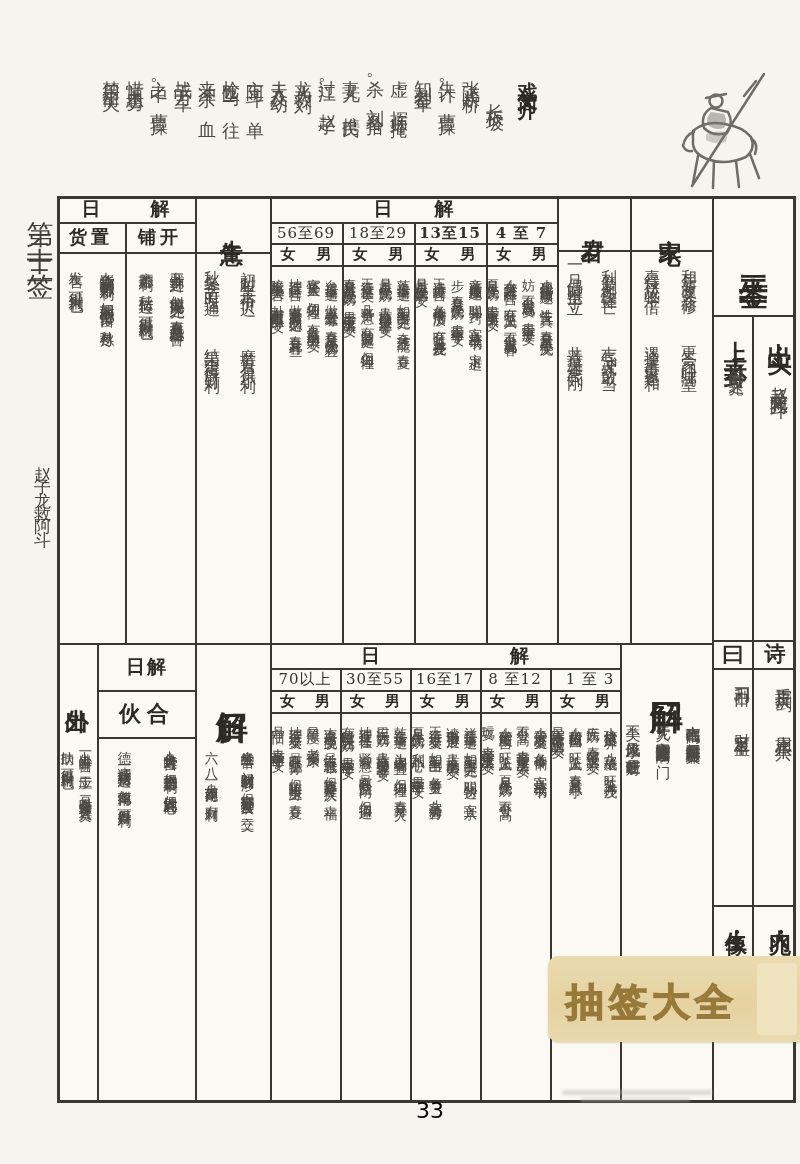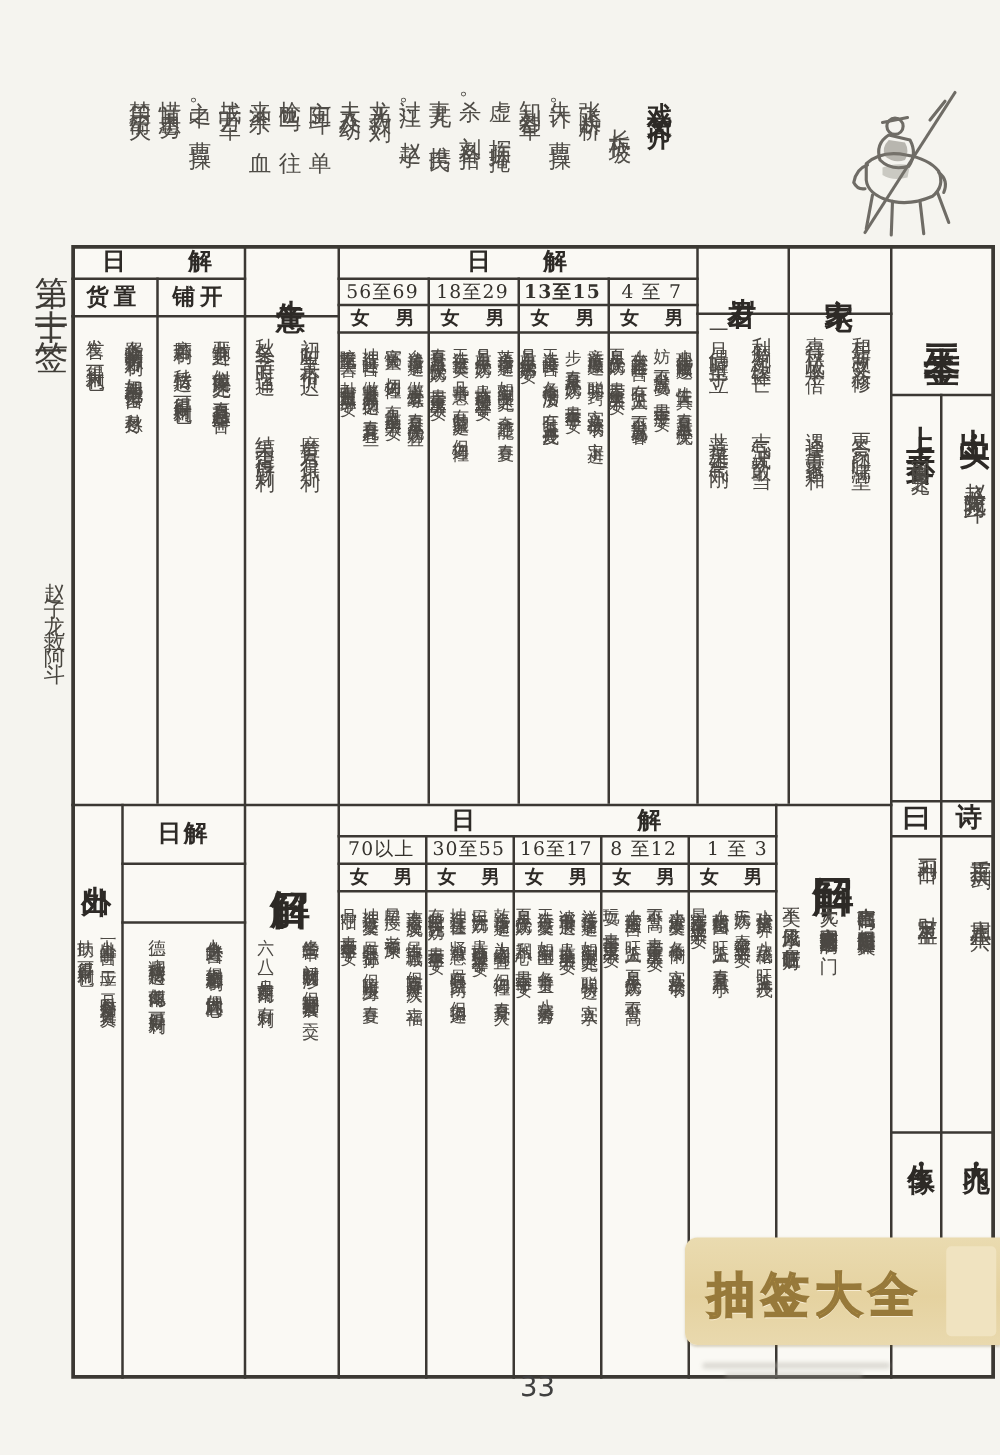--- a/index.html
+++ b/index.html
@@ -14,25 +14,25 @@
   .hl{position:absolute;background:#3b3833;height:2px;}
   .vl{position:absolute;background:#3b3833;width:2px;}
   .outer{position:absolute;left:57px;top:196px;width:739px;height:907px;border:3px solid #3b3833;box-sizing:border-box;background:#faf9f4;}
   .hdr{color:#2d2a26;font-weight:bold;}
   .cell{position:absolute;display:flex;align-items:center;justify-content:center;}
   .gender{position:absolute;display:flex;}
   .gender span{flex:1;text-align:center;font-weight:bold;color:#2d2a26;font-size:15px;}
   .agelabel{position:absolute;text-align:center;font-size:15px;color:#35322d;letter-spacing:1px;}
   .story{color:#4f4c47;}
   .story .col{height:100%;}
-  .wm{position:absolute;left:548px;top:990px;width:252px;height:86px;background:linear-gradient(180deg,#eadbb0 0%,#e5d2a0 55%,#e9d9ae 100%);border-radius:10px 0 0 10px;z-index:6;box-shadow:0 1px 2px rgba(120,100,50,.25);}
+  .wm{position:absolute;left:548px;top:956px;width:252px;height:86px;background:linear-gradient(180deg,#eadbb0 0%,#e5d2a0 55%,#e9d9ae 100%);border-radius:10px 0 0 10px;z-index:6;box-shadow:0 1px 2px rgba(120,100,50,.25);}
   .wm .panel{position:absolute;right:3px;top:7px;width:40px;height:72px;background:#f0e3c0;border-radius:4px;}
   .wm .txt{position:absolute;left:18px;top:21px;font-size:38px;font-weight:bold;letter-spacing:5px;color:#d2ab52;-webkit-text-stroke:1.5px #97793a;text-shadow:0 1px 0 #f7ecd2;font-family:"DejaVu Sans","Liberation Sans",sans-serif;}
   .smudge{position:absolute;z-index:6;background:#b7b4ac;opacity:.45;filter:blur(1.6px);border-radius:2px;}
-  .pageno{position:absolute;left:398px;top:1098px;width:64px;text-align:center;font-size:22px;color:#404040;font-family:"DejaVu Sans","Liberation Sans",sans-serif;}
+  .pageno{position:absolute;left:398px;top:1098px;width:64px;text-align:center;font-size:22px;color:#000000;font-family:"DejaVu Sans","Liberation Sans",sans-serif;}
 </style>
 </head>
 <body>
 
 <div id="canvas">
 
   <div class="vt story" style="left:176px;top:66px;width:364px;height:132px;font-size:18px;letter-spacing:5px;line-height:24px;">
     <div class="col hdr" style="font-size:20px;margin-left:9px;letter-spacing:6px;">戏文简介</div>
     <div class="col">　长板坡</div>
     <div class="col">张飞断桥</div>
@@ -160,21 +160,21 @@
   </div>
 
   <div class="cell" style="left:270px;top:196px;width:287px;height:26px;gap:42px;">
     <span class="hdr" style="font-size:19px;">日</span>
     <span class="hdr" style="font-size:19px;">解</span>
   </div>
 
   <div class="agelabel" style="left:270px;top:224px;width:72px;">56至69</div>
   <div class="agelabel" style="left:342px;top:224px;width:72px;">18至29</div>
   <div class="agelabel" style="left:414px;top:224px;width:72px;font-weight:bold;">13至15</div>
-  <div class="agelabel" style="left:486px;top:224px;width:71px;">4 至 7</div>
+  <div class="agelabel" style="left:486px;top:224px;width:71px;font-weight:bold;">4 至 7</div>
 
   <div class="gender" style="left:270px;top:245px;width:72px;">
       <span>女</span>
       <span>男</span>
     </div>
   <div class="gender" style="left:342px;top:245px;width:72px;">
       <span>女</span>
       <span>男</span>
     </div>
   <div class="gender" style="left:414px;top:245px;width:72px;">
@@ -223,20 +223,21 @@
     <div>喜得秋成收十倍　　遇逢富贵家道和</div>
   </div>
 
   <div class="cell hdr v" style="left:59px;top:648px;width:36px;height:86px;font-size:24px;letter-spacing:2px;">出外</div>
   <div class="vt" style="left:60px;top:740px;width:35px;height:355px;font-size:13.5px;letter-spacing:1.4px;line-height:18px;">
     <div>卜出外一事叶吉　应于二　三月时令合局往之有贵人</div>
     <div>扶助　可得厚财利也</div>
   </div>
 
   <div class="cell hdr" style="left:97px;top:645px;width:100px;height:44px;font-size:19px;letter-spacing:2px;">日解</div>
+  <div class="cell hdr" style="left:97px;top:691px;width:100px;height:45px;font-size:22px;letter-spacing:6px;">伙合</div>
   <div class="vt" style="left:100px;top:740px;width:94px;height:355px;font-size:14px;letter-spacing:1px;line-height:46px;padding-right:4px;">
     <div>卜合伙之卦叶吉　但初恐磨苦小利　但伙计宜同心同</div>
     <div>德　步调一致秋后转运　似龙得雨　可得厚财利</div>
   </div>
 
   <div class="cell hdr v" style="left:197px;top:645px;width:71px;height:90px;font-size:32px;letter-spacing:3px;">解日</div>
   <div class="vt" style="left:199px;top:740px;width:67px;height:355px;font-size:13.5px;letter-spacing:1.2px;line-height:36px;padding-right:3px;">
     <div>生意经营中　初时财利跋涉　但宜刻苦经营发展　交三</div>
     <div>六　八　十一月如龙得雨　有财利</div>
   </div>

